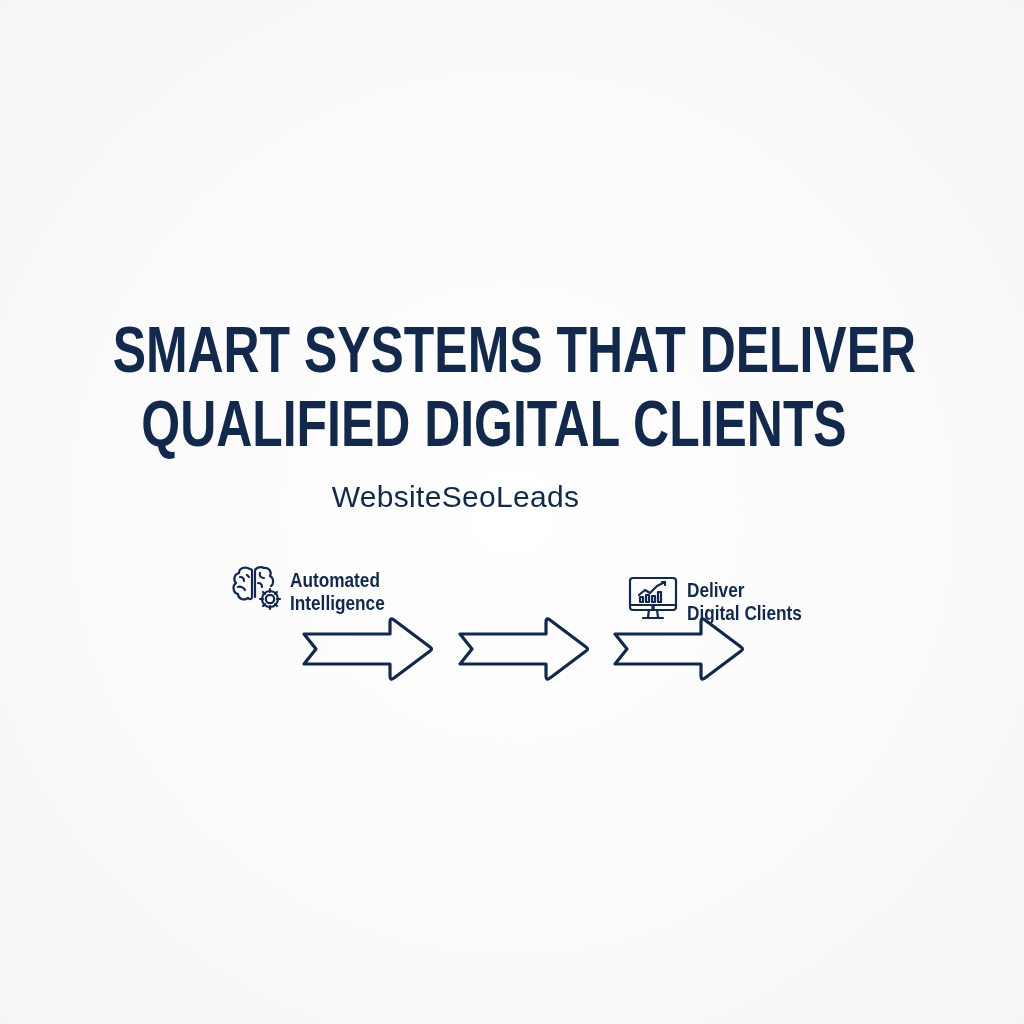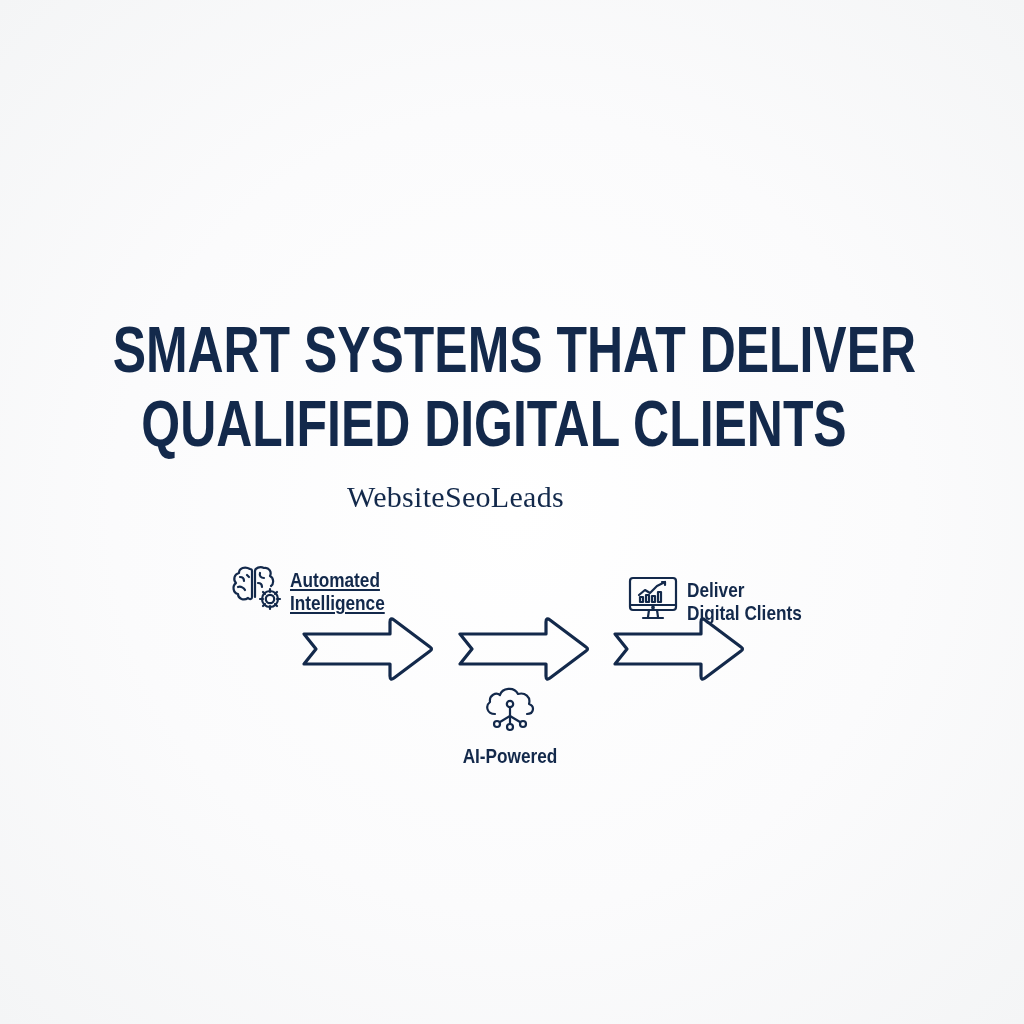--- a/index.html
+++ b/index.html
@@ -35,21 +35,21 @@
       white-space: nowrap;
     }
     .title-line-1 { top: 318px; transform: scaleX(0.78); }
     .title-line-2 { top: 392px; transform: scaleX(0.78); left: -18px; }
     .subtitle {
       position: absolute;
       top: 480px;
       left: 0;
       width: 911px;
       text-align: center;
-      font-family: Liberation Serif, serif;
+      font-family: Liberation Sans, sans-serif;
       font-size: 30px;
       color: #13294b;
       letter-spacing: 0.3px;
     }
     .step {
       position: absolute;
       display: flex;
       align-items: center;
     }
     .step-icon {
@@ -59,21 +59,21 @@
     .step-label {
       font-family: "Liberation Sans", sans-serif;
       font-weight: bold;
       color: #13294b;
       font-size: 21px;
       line-height: 23px;
       transform: scaleX(0.82);
       transform-origin: left center;
       white-space: nowrap;
     }
-    .step-1 { left: 230px; top: 563px; text-decoration: underline; }
+    .step-1 { left: 230px; top: 563px; }
     .step-2 { left: 419px; top: 568px; }
     .step-3 { left: 627px; top: 575px; }
     .step-1 .step-label { margin-left: 4px; }
     .step-2 .step-label { margin-left: 6px; }
     .step-3 .step-label { margin-left: 8px; }
     .arrow {
       position: absolute;
       top: 614px;
       width: 134px;
       height: 70px;
@@ -163,29 +163,14 @@
   <svg class="arrow arrow-1" viewBox="0 0 134 70" fill="none" stroke="#13294b" stroke-width="3.2" stroke-linejoin="round">
     <path d="M4 20 L90 20 L90 8 Q90 3 94 6 L130 33 Q133 35 130 37 L94 64 Q90 67 90 62 L90 50 L4 50 L16 35 Z"></path>
   </svg>
   <svg class="arrow arrow-2" viewBox="0 0 134 70" fill="none" stroke="#13294b" stroke-width="3.2" stroke-linejoin="round">
     <path d="M4 20 L90 20 L90 8 Q90 3 94 6 L130 33 Q133 35 130 37 L94 64 Q90 67 90 62 L90 50 L4 50 L16 35 Z"></path>
   </svg>
   <svg class="arrow arrow-3" viewBox="0 0 134 70" fill="none" stroke="#13294b" stroke-width="3.2" stroke-linejoin="round">
     <path d="M4 20 L90 20 L90 8 Q90 3 94 6 L130 33 Q133 35 130 37 L94 64 Q90 67 90 62 L90 50 L4 50 L16 35 Z"></path>
   </svg>
 
-  <div class="cloud-block">
-    <span>
-      <svg width="58" height="52" viewBox="0 0 58 52" fill="none" stroke="#13294b" stroke-width="2.2" stroke-linecap="round" stroke-linejoin="round">
-        <path d="M14 30 C6 30 4 22 9 18 C8 11 15 8 19 11 C21 4 33 2 37 10 C44 8 50 13 48 20 C54 22 53 30 46 30"></path>
-        <circle cx="29" cy="20" r="3.2"></circle>
-        <path d="M29 23.2 L29 40"></path>
-        <circle cx="29" cy="43" r="3"></circle>
-        <path d="M29 32 L19 38"></path>
-        <circle cx="16" cy="40" r="3"></circle>
-        <path d="M29 32 L39 38"></path>
-        <circle cx="42" cy="40" r="3"></circle>
-      </svg>
-    </span>
-    <span class="cloud-label">AI-Powered</span>
-  </div>
 
 </div>
 
 </body></html>

